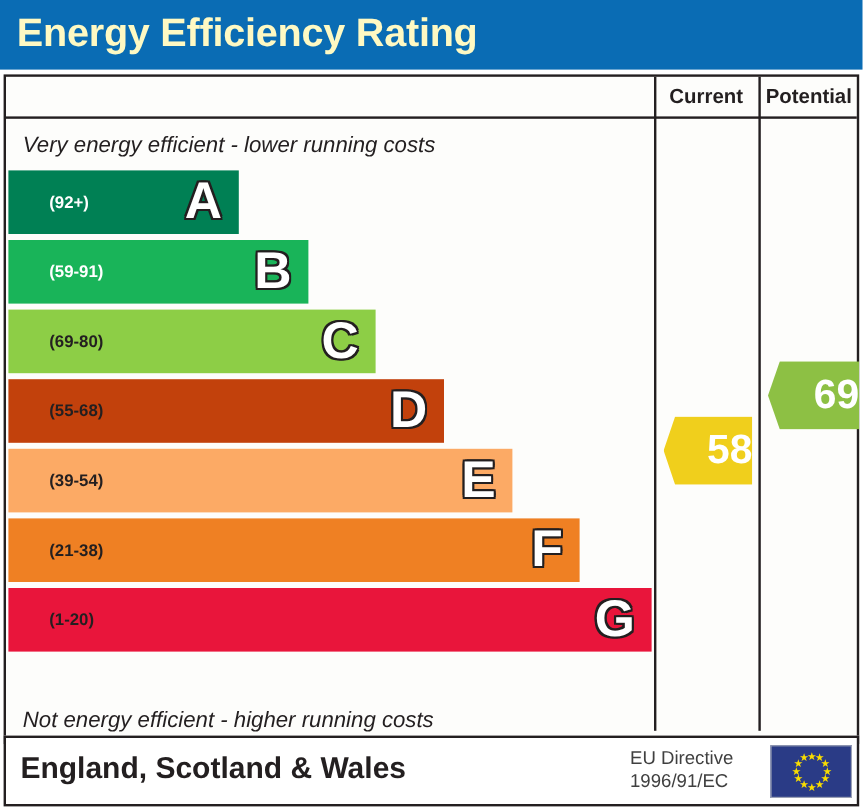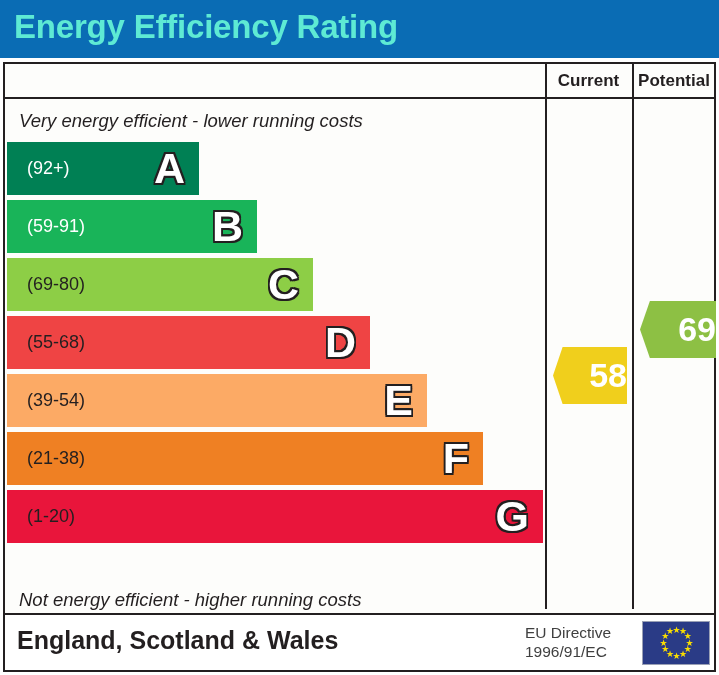--- a/index.html
+++ b/index.html
@@ -28,21 +28,21 @@
     width: 719px;
     height: 58px;
     background: #0a6cb4;
   }
   .title-text {
     position: absolute;
     left: 14px;
     top: 8px;
     font-size: 33px;
     font-weight: bold;
-    color: #5eead4;
+    color: #fef9c3;
     letter-spacing: -0.2px;
     white-space: nowrap;
   }
 
   
   .frame {
     position: absolute;
     left: 3px;
     top: 62px;
     width: 713px;
@@ -106,26 +106,26 @@
     width: 538px;
     height: 545px;
   }
   .band {
     position: absolute;
     left: 2px;
     height: 53px;
   }
   .band-range {
     position: absolute;
-    left: 20px;
+    left: 34px;
     top: 0;
     height: 53px;
     line-height: 53px;
-    font-size: 18px;
-    font-weight: normal;
+    font-size: 14px;
+    font-weight: bold;
     white-space: nowrap;
   }
   .band-letter {
     position: absolute;
     top: 0;
     height: 53px;
     line-height: 52px;
     right: 14px;
     font-size: 43px;
     font-weight: bold;
@@ -241,21 +241,21 @@
           <span class="band-letter">A</span>
         </div>
         <div class="band" style="top: 136px; width: 250px; background: rgb(25, 180, 89);">
           <span class="band-range light-text">(59-91)</span>
           <span class="band-letter">B</span>
         </div>
         <div class="band" style="top: 194px; width: 306px; background: rgb(141, 206, 70);">
           <span class="band-range dark-text">(69-80)</span>
           <span class="band-letter">C</span>
         </div>
-        <div class="band" style="top: 252px; width: 363px; background: #ef4444; text-align: right;">
+        <div class="band" style="top: 252px; width: 363px; background: #c2410c; text-align: right;">
           <span class="band-range dark-text">(55-68)</span>
           <span class="band-letter">D</span>
         </div>
         <div class="band" style="top: 310px; width: 420px; background: rgb(252, 170, 101);">
           <span class="band-range dark-text">(39-54)</span>
           <span class="band-letter">E</span>
         </div>
         <div class="band" style="top: 368px; width: 476px; background: rgb(239, 128, 35);">
           <span class="band-range dark-text">(21-38)</span>
           <span class="band-letter">F</span>

